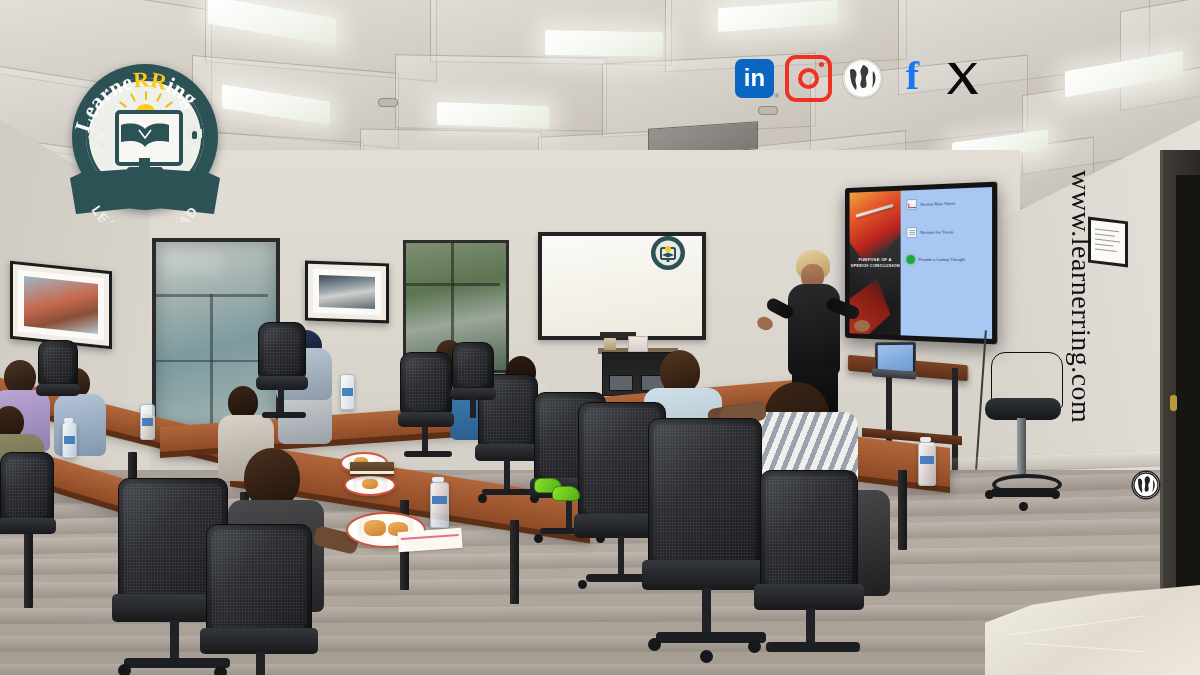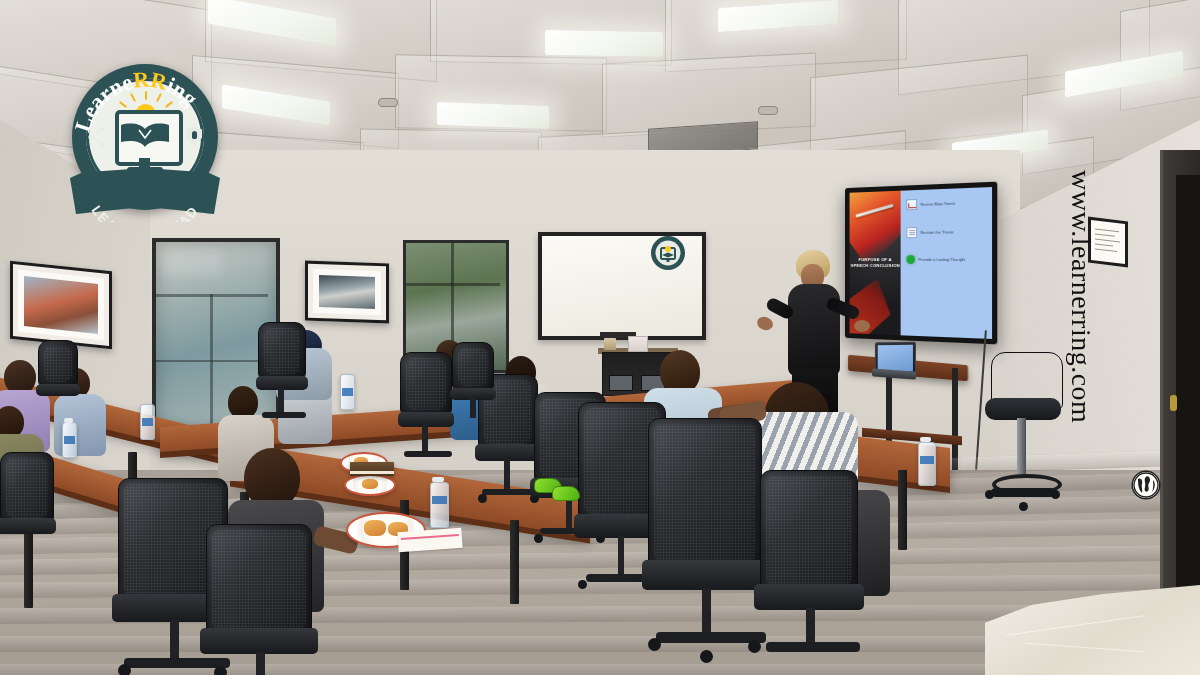--- a/index.html
+++ b/index.html
@@ -699,20 +699,46 @@
         <defs>
             <path id="arcBot" d="M 18,30 A 62,62 0 0 0 140,30" fill="none"></path>
           </defs>
         <text text-anchor="middle">
           <textPath href="#arcBot" startOffset="50%">LEARN TO LEAD</textPath>
         </text>
       </svg>
     </div>
   </div>
 
+  <div class="socials">
+    <div class="sic li">
+        <span>in</span>
+      </div>
+    <div class="sic ig">
+        <div class="ring"></div>
+        <div class="dot"></div>
+      </div>
+    <div class="sic globe">
+      <svg viewBox="0 0 39 39" style="width:39px;height:39px">
+        <circle cx="19.5" cy="19.5" r="18.5" fill="#fbfbf9"></circle>
+        <path d="M7 11 C11 8, 15 13, 13 18 C11 23, 15 26, 13 31 C10 28, 7 23, 7 11 Z" fill="#3a3a3a"></path>
+        <path d="M20 6 C25 7, 27 12, 24 16 C21 20, 25 23, 23 28 C19 31, 16 27, 18 22 C20 17, 16 14, 18 10 Z" fill="#3a3a3a"></path>
+        <path d="M30 12 C34 16, 33 24, 29 29 C31 22, 29 17, 30 12 Z" fill="#3a3a3a"></path>
+        <circle cx="19.5" cy="19.5" r="18.5" fill="none" stroke="#cfcfcb" stroke-width="1"></circle>
+      </svg>
+    </div>
+    <div class="sic fb">
+        <span>f</span>
+      </div>
+    <div class="sic xx">
+      <svg viewBox="0 0 39 39" style="width:39px;height:39px">
+        <path d="M5 4 L17 19 L4 35 L9 35 L19.5 22 L28 35 L35 35 L22.5 17 L34 4 L29 4 L20 15 L12 4 Z" fill="#0a0a0a"></path>
+      </svg>
+    </div>
+  </div>
 
   <div class="url-vert">www.learnerring.com</div>
   <div class="url-globe">
     <svg viewBox="0 0 26 26" style="width:26px;height:26px">
       <circle cx="13" cy="13" r="12" fill="#fdfdfb"></circle>
       <path d="M5 7 C8 5, 10 9, 9 12 C8 15, 10 17, 9 21 C6 18, 5 14, 5 7 Z" fill="#222"></path>
       <path d="M14 4 C17 5, 18 8, 16 11 C14 14, 17 16, 15 19 C12 21, 11 18, 12 15 C13 11, 11 9, 12 6 Z" fill="#222"></path>
       <path d="M20 8 C23 11, 22 17, 19 20 C21 15, 20 11, 20 8 Z" fill="#222"></path>
       <circle cx="13" cy="13" r="12" fill="none" stroke="#222" stroke-width="1.4"></circle>
     </svg>

